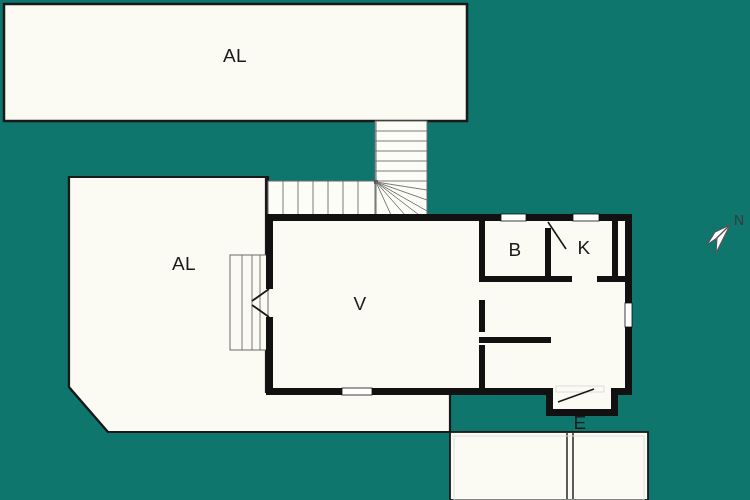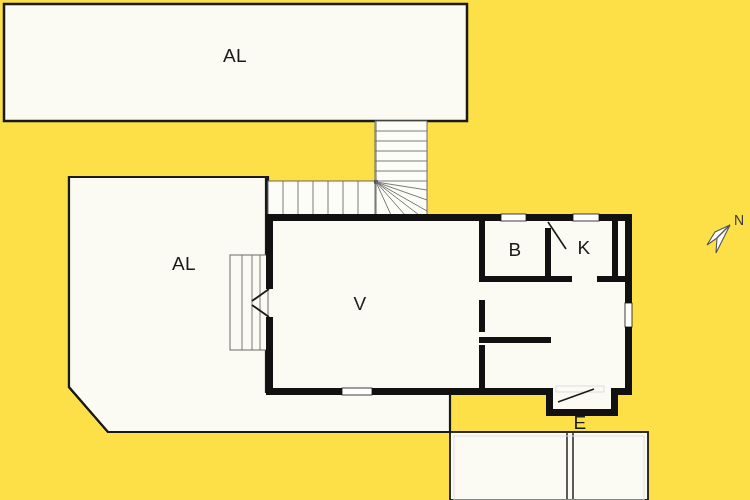--- a/index.html
+++ b/index.html
@@ -10,21 +10,21 @@
   body {
     width: 750px;
     height: 500px;
     font-family: "Liberation Sans", sans-serif;
     overflow: hidden;
   }
   #plan-root {
     position: relative;
     width: 750px;
     height: 500px;
-    background: #fde047;
+    background: #0f766e;
   }
   #plan-svg {
     position: absolute;
     left: 0;
     top: 0;
     width: 750px;
     height: 500px;
     display: block;
   }
   .room-label {

